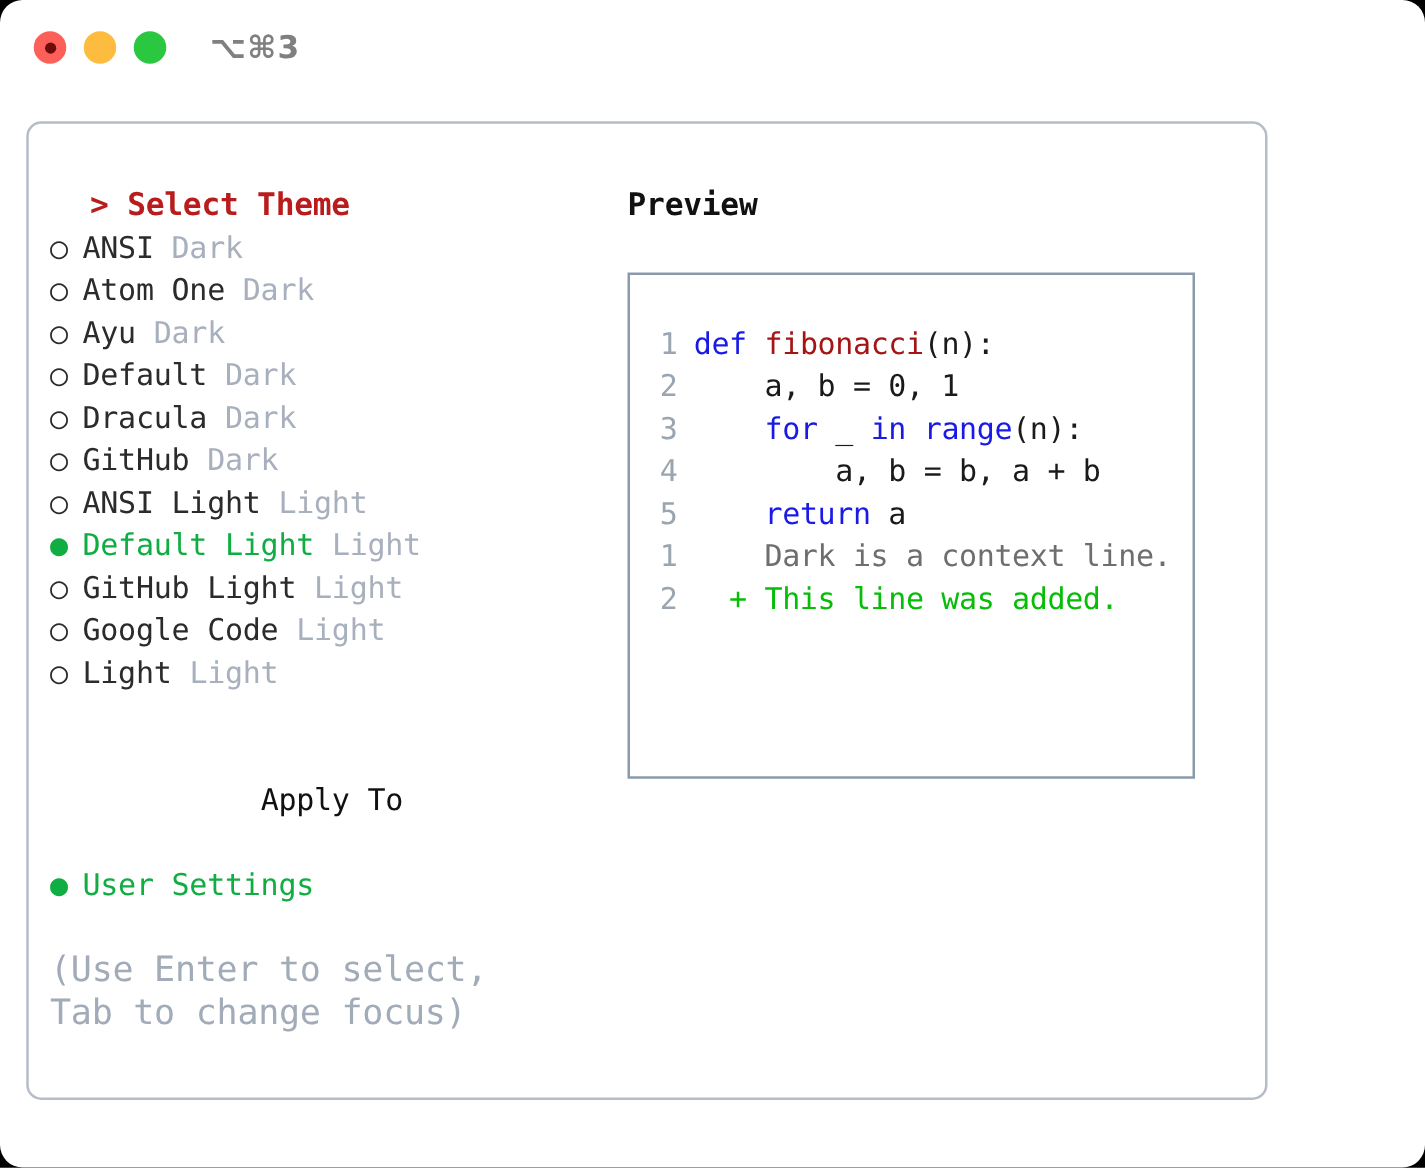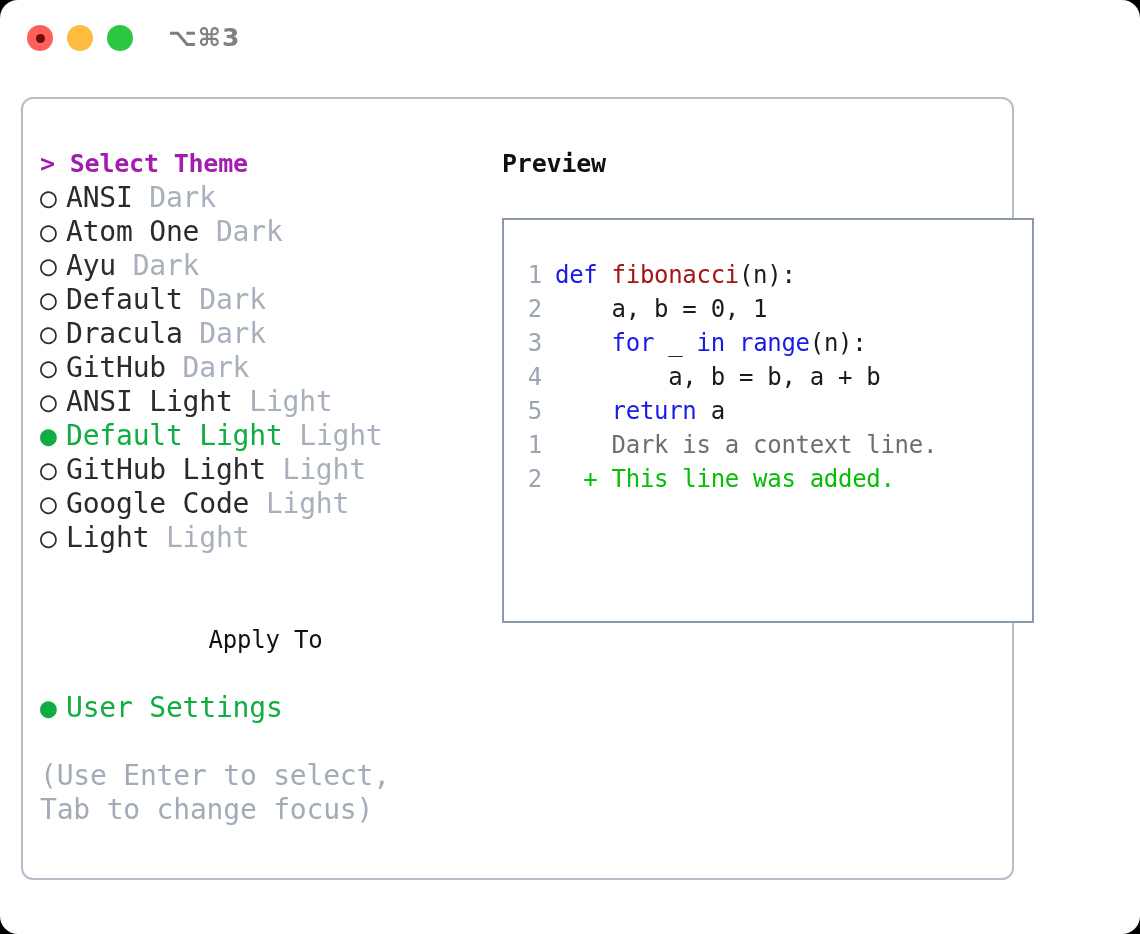--- a/index.html
+++ b/index.html
@@ -104,27 +104,28 @@
     position: absolute;
     left: 479px;
     top: 48px;
     width: 500px;
   }
 
   
   .list-head {
     font-size: 25px;
     font-weight: 700;
-    color: #a21caf;
-    line-height: 34px;
-    white-space: pre;
-    letter-spacing: -0.2px;
+    color: #b91c1c;
+    line-height: 34px;
+    white-space: pre;
+    letter-spacing: -0.2px;
+    margin-left: 32px;
   }
   .row {
-    font-size: 28px;
+    font-size: 24px;
     line-height: 34px;
     color: #2b2b2b;
     white-space: pre;
     letter-spacing: -0.2px;
   }
   .marker {
     display: inline-block;
     width: 26px;
     color: #2b2b2b;
   }
@@ -153,21 +154,21 @@
   
   .preview-head {
     font-size: 25px;
     font-weight: 700;
     color: #111111;
     line-height: 34px;
     letter-spacing: -0.2px;
   }
   .preview-box {
     margin-top: 37px;
-    width: 532px;
+    width: 454px;
     height: 405px;
     box-sizing: border-box;
     border: 2px solid #8b9aab;
     background: #ffffff;
     position: relative;
   }
   .code {
     position: absolute;
     left: 12px;
     top: 38px;

